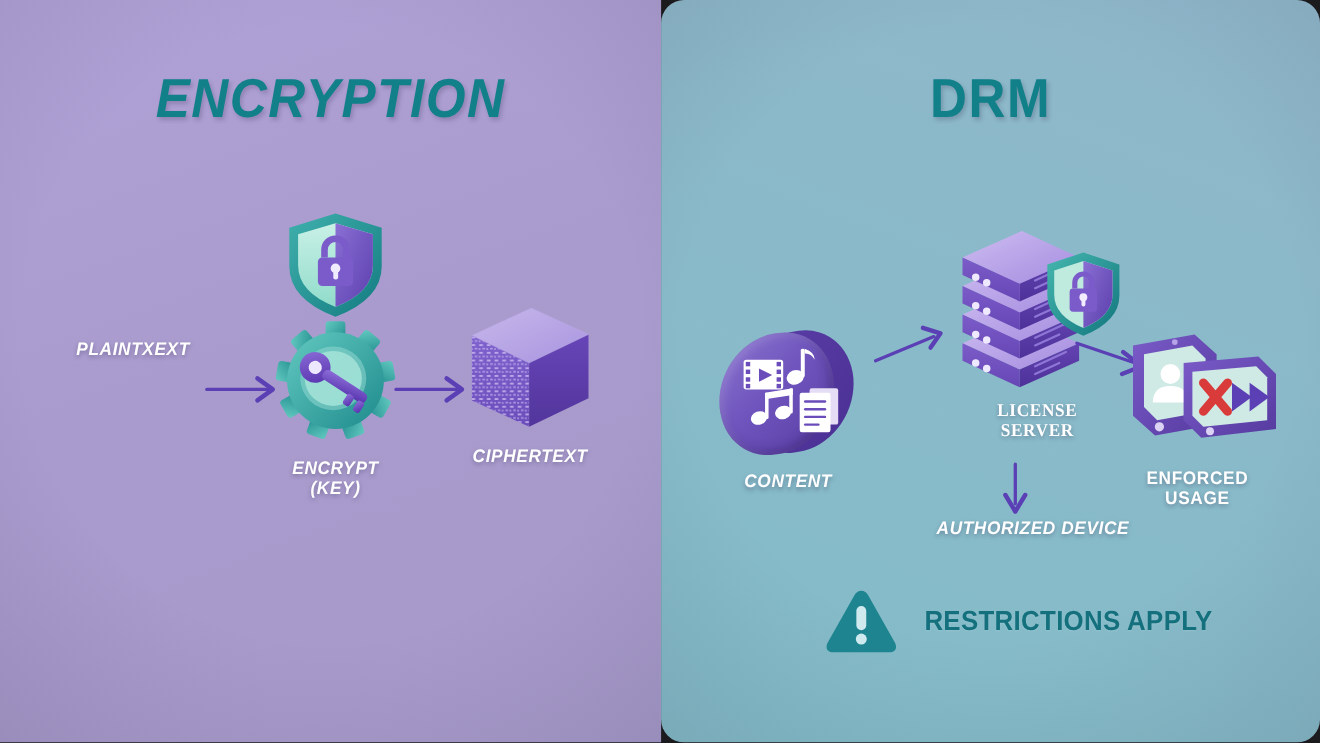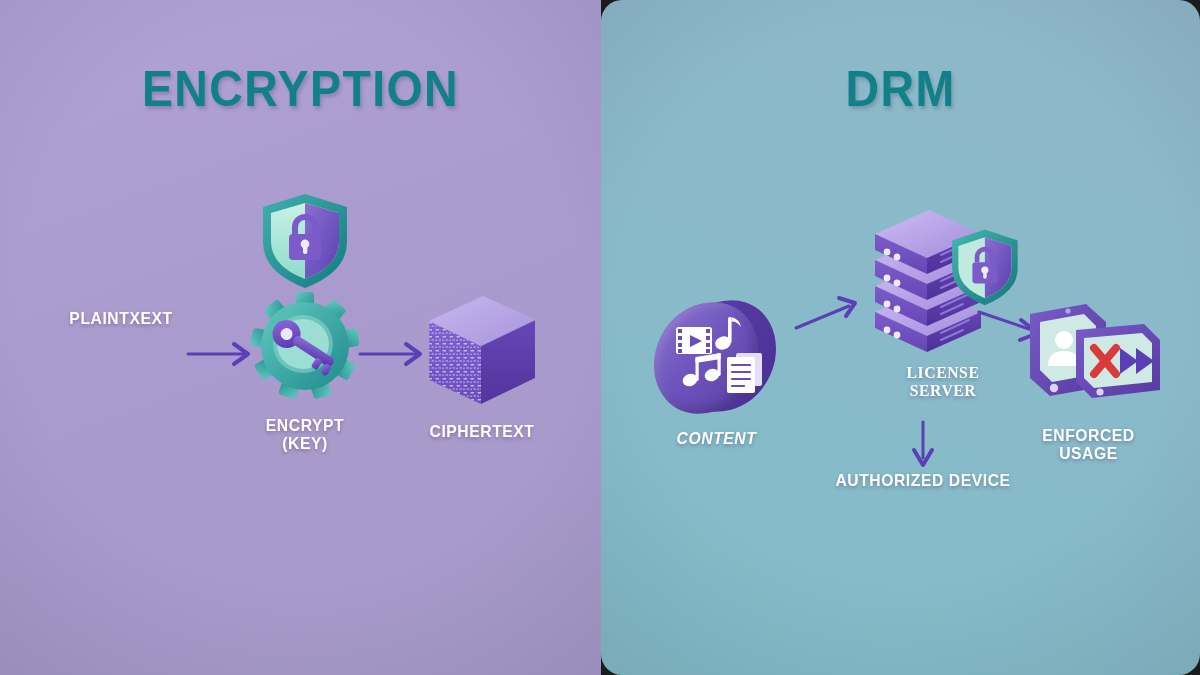--- a/index.html
+++ b/index.html
@@ -19,20 +19,21 @@
   
   .panel {
     position: absolute;
     top: 0;
     height: 675px;
   }
   #panel-left {
     left: 0;
     width: 601px;
     background: linear-gradient(160deg, #b0a2d6 0%, #a99bcd 45%, #a79bcb 100%);
+    font-style: italic;
   }
   #panel-right {
     left: 601px;
     width: 599px;
     background: linear-gradient(200deg, #8fb7ca 0%, #89bac9 50%, #83bcc8 100%);
     border-radius: 21px;
   }
   .vignette {
     position: absolute;
     inset: 0;
@@ -234,21 +235,21 @@
       </svg>
       <div class="node-label" style="margin-top:6px;">ENCRYPT
 (KEY)</div>
     </div>
 
     <svg class="arrow" style="left:358px; top:337px;" width="72" height="34">
       <line x1="2" y1="17" x2="58" y2="17" stroke="#5b3fb5" stroke-width="3" stroke-linecap="round"></line>
       <polyline points="48,7 62,17 48,27" fill="none" stroke="#5b3fb5" stroke-width="4" stroke-linecap="round" stroke-linejoin="round"></polyline>
     </svg>
 
-    <div class="node" style="left:407px; top:286px; width:150px;">
+    <div class="node" style="left:407px; top:270px; width:150px;">
       <div class="cube-wrap">
         <svg width="150" height="130" viewBox="0 0 150 130">
           <defs>
             <linearGradient id="cTop" x1="0" y1="0" x2="1" y2="1">
               <stop offset="0%" stop-color="#c7b8ea"></stop>
                 <stop offset="100%" stop-color="#a894e0"></stop>
             </linearGradient>
             <linearGradient id="cLeft" x1="0" y1="0" x2="0" y2="1">
               <stop offset="0%" stop-color="#7f62cd"></stop>
                 <stop offset="100%" stop-color="#6a4cbb"></stop>
@@ -424,21 +425,21 @@
     <svg class="arrow" style="left:375px; top:300px;" width="70" height="48">
       <line x1="3" y1="12" x2="56" y2="30" stroke="#5b3fb5" stroke-width="3" stroke-linecap="round"></line>
       <polyline points="45,20 62,33 44,40" fill="none" stroke="#5b3fb5" stroke-width="4" stroke-linecap="round" stroke-linejoin="round"></polyline>
     </svg>
 
     <svg class="arrow" style="left:300px; top:420px;" width="44" height="54">
       <line x1="22" y1="2" x2="22" y2="38" stroke="#5b3fb5" stroke-width="3" stroke-linecap="round"></line>
       <polyline points="13,30 22,45 31,30" fill="none" stroke="#5b3fb5" stroke-width="4" stroke-linecap="round" stroke-linejoin="round"></polyline>
     </svg>
 
-    <div class="node" style="left:212px; top:471px; width:220px;">
+    <div class="node" style="left:228px; top:471px; width:220px;font-style:italic;">
       <div class="node-label">AUTHORIZED DEVICE</div>
     </div>
 
     <div class="node" style="left:410px; top:300px; width:155px;">
       <div class="device-wrap">
         <svg width="155" height="118" viewBox="0 0 155 118">
           <defs>
             <linearGradient id="dvFrame" x1="0" y1="0" x2="1" y2="1">
               <stop offset="0%" stop-color="#7a5bc8"></stop>
                 <stop offset="100%" stop-color="#553a9f"></stop>
@@ -470,14 +471,22 @@
               <polygon points="122,48 140,61 122,74"></polygon>
             </g>
           </g>
         </svg>
       </div>
       <div class="node-label" style="margin-top:6px;">ENFORCED
 USAGE</div>
     </div>
   </div>
 
+  <div id="warning-row">
+    <svg width="70" height="64" viewBox="0 0 70 64">
+      <path d="M35 4 Q39 4 41.5 8.5 L66 52 Q68.5 60 60 60 L10 60 Q1.5 60 4 52 L28.5 8.5 Q31 4 35 4 Z" fill="#1d8490"></path>
+      <rect x="30.5" y="18" width="9" height="22" rx="4.5" fill="#cfeaee"></rect>
+      <circle cx="35" cy="48" r="5" fill="#cfeaee"></circle>
+    </svg>
+    <div id="warning-text">RESTRICTIONS APPLY</div>
+  </div>
 
 </div>
 
 </body></html>

